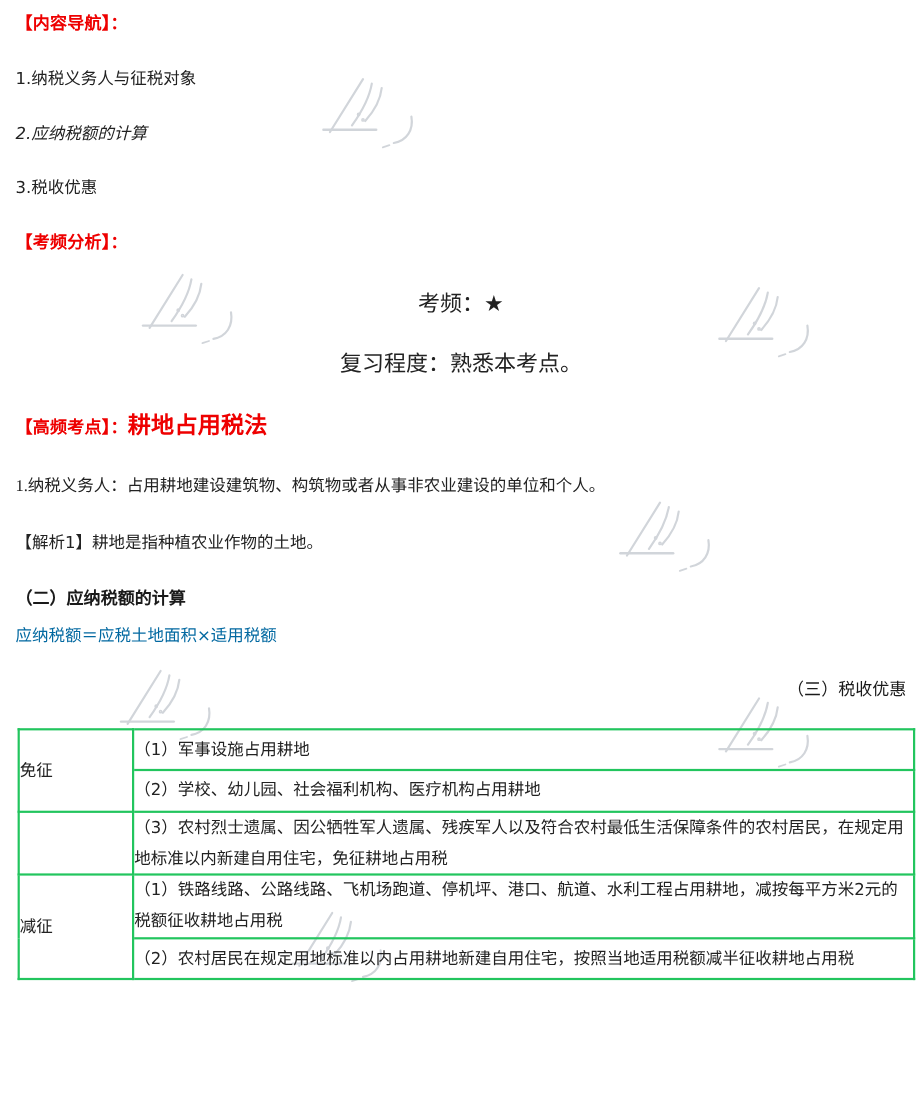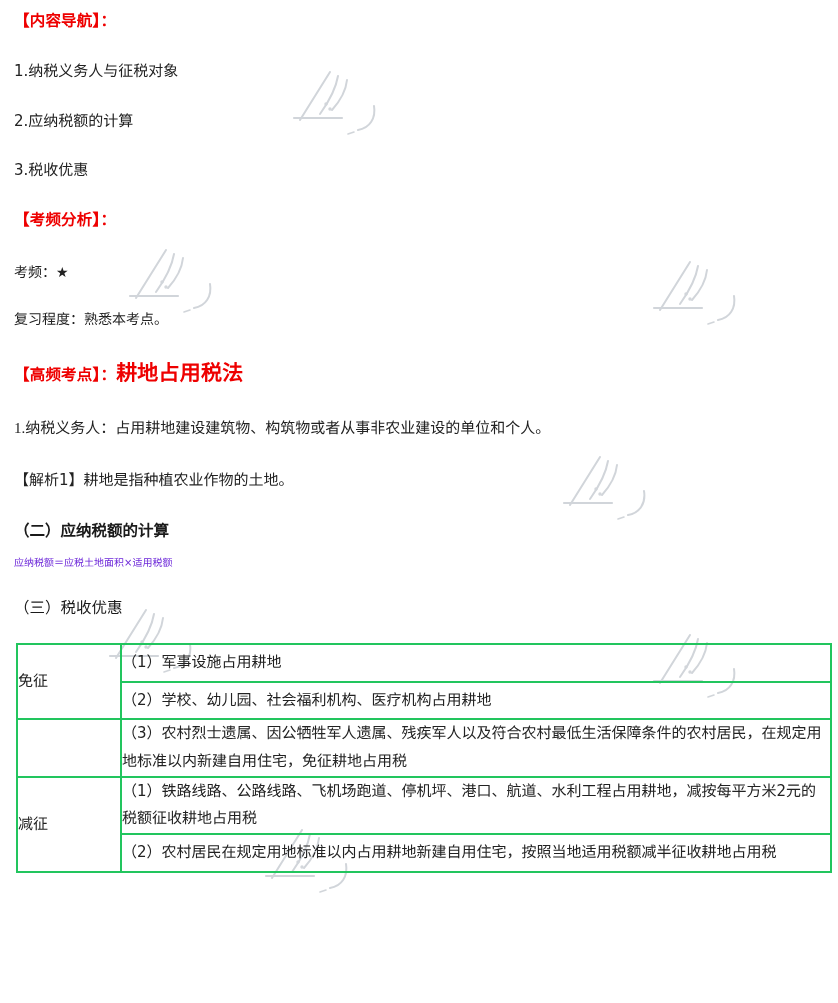--- a/index.html
+++ b/index.html
@@ -47,48 +47,49 @@
   }
   .red-head .sub { font-size: 21px; }
 
   .nav-item {
     font-size: 15px;
     color: #222;
     line-height: 1.1;
   }
 
   .plain {
-    font-size: 14px;
-    color: #222;
-    line-height: 1.1;
+    font-size: 20px;
+    color: #222;
+    line-height: 1.1;
+    text-align: center;
   }
 
   .sec-head {
     font-size: 15.5px;
     font-weight: bold;
     color: #1a1a1a;
     line-height: 1.1;
   }
 
   .para {
     font-size: 15px;
     color: #222;
     line-height: 1.35;
   }
 
   .formula {
-    font-size: 10px;
-    color: #6d28d9;
+    font-size: 15px;
+    color: #0369a1;
     line-height: 1.1;
   }
 
   
   .s-nav-title { margin-top: 13px; }
   .s-nav-1     { margin-top: 33px; }
-  .s-nav-2     { margin-top: 33px; }
+  .s-nav-2     { margin-top: 33px; font-style: italic; }
   .s-nav-3     { margin-top: 33px; }
   .s-ana-title { margin-top: 33px; }
   .s-ana-1     { margin-top: 36px; }
   .s-ana-2     { margin-top: 32px; }
   .s-hot       { margin-top: 35px; }
   .s-sec1      { margin-top: 33px; }
   .s-p1        { margin-top: 33px; font-family: Liberation Serif, serif; }
   .s-p2        { margin-top: 30px; }
   .s-p3        { margin-top: 31px; }
   .s-p4        { margin-top: 30px; }
@@ -232,21 +233,21 @@
     <span>【高频考点】：</span><span class="sub">耕地占用税法</span>
   </div>
 
 
   <div class="para s-p1">1.纳税义务人：占用耕地建设建筑物、构筑物或者从事非农业建设的单位和个人。</div>
   <div class="para s-p3">【解析1】耕地是指种植农业作物的土地。</div>
 
   <div class="sec-head s-sec2">（二）应纳税额的计算</div>
   <div class="formula s-formula">应纳税额＝应税土地面积×适用税额</div>
 
-  <div class="sec-head s-sec3" style="font-weight:normal;">（三）税收优惠</div>
+  <div class="sec-head s-sec3" style="font-weight:normal;text-align:right;">（三）税收优惠</div>
 
   <div class="tbl-wrap">
     <table class="benefit">
       <tbody>
         <tr>
           <td class="cat" rowspan="2">免征</td>
           <td class="body one">（1）军事设施占用耕地</td>
         </tr>
         <tr>
           <td class="body one">（2）学校、幼儿园、社会福利机构、医疗机构占用耕地</td>

